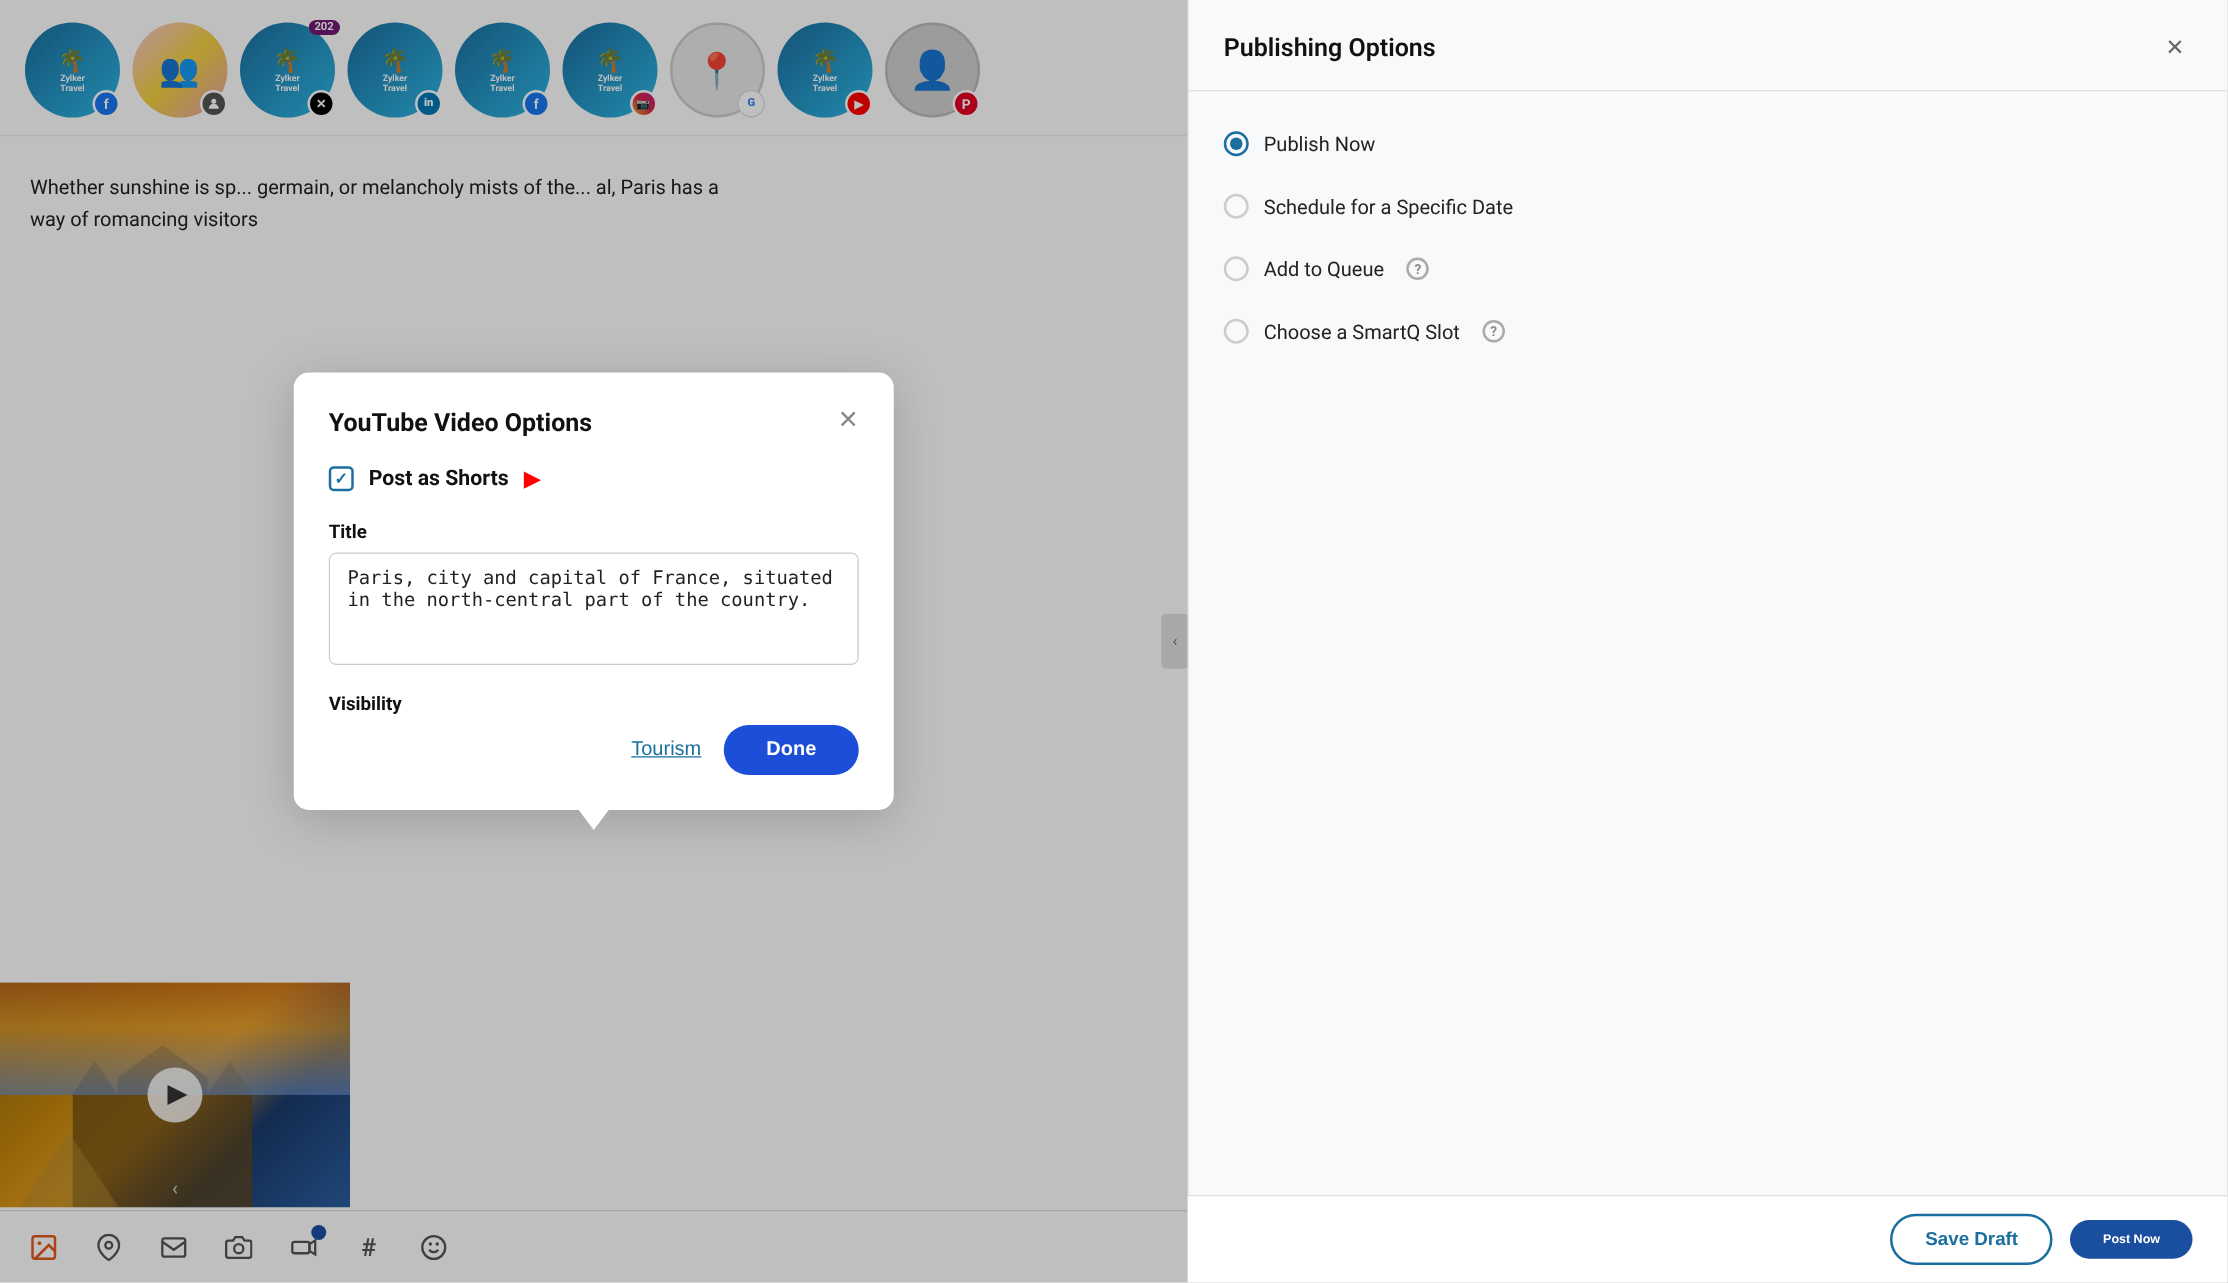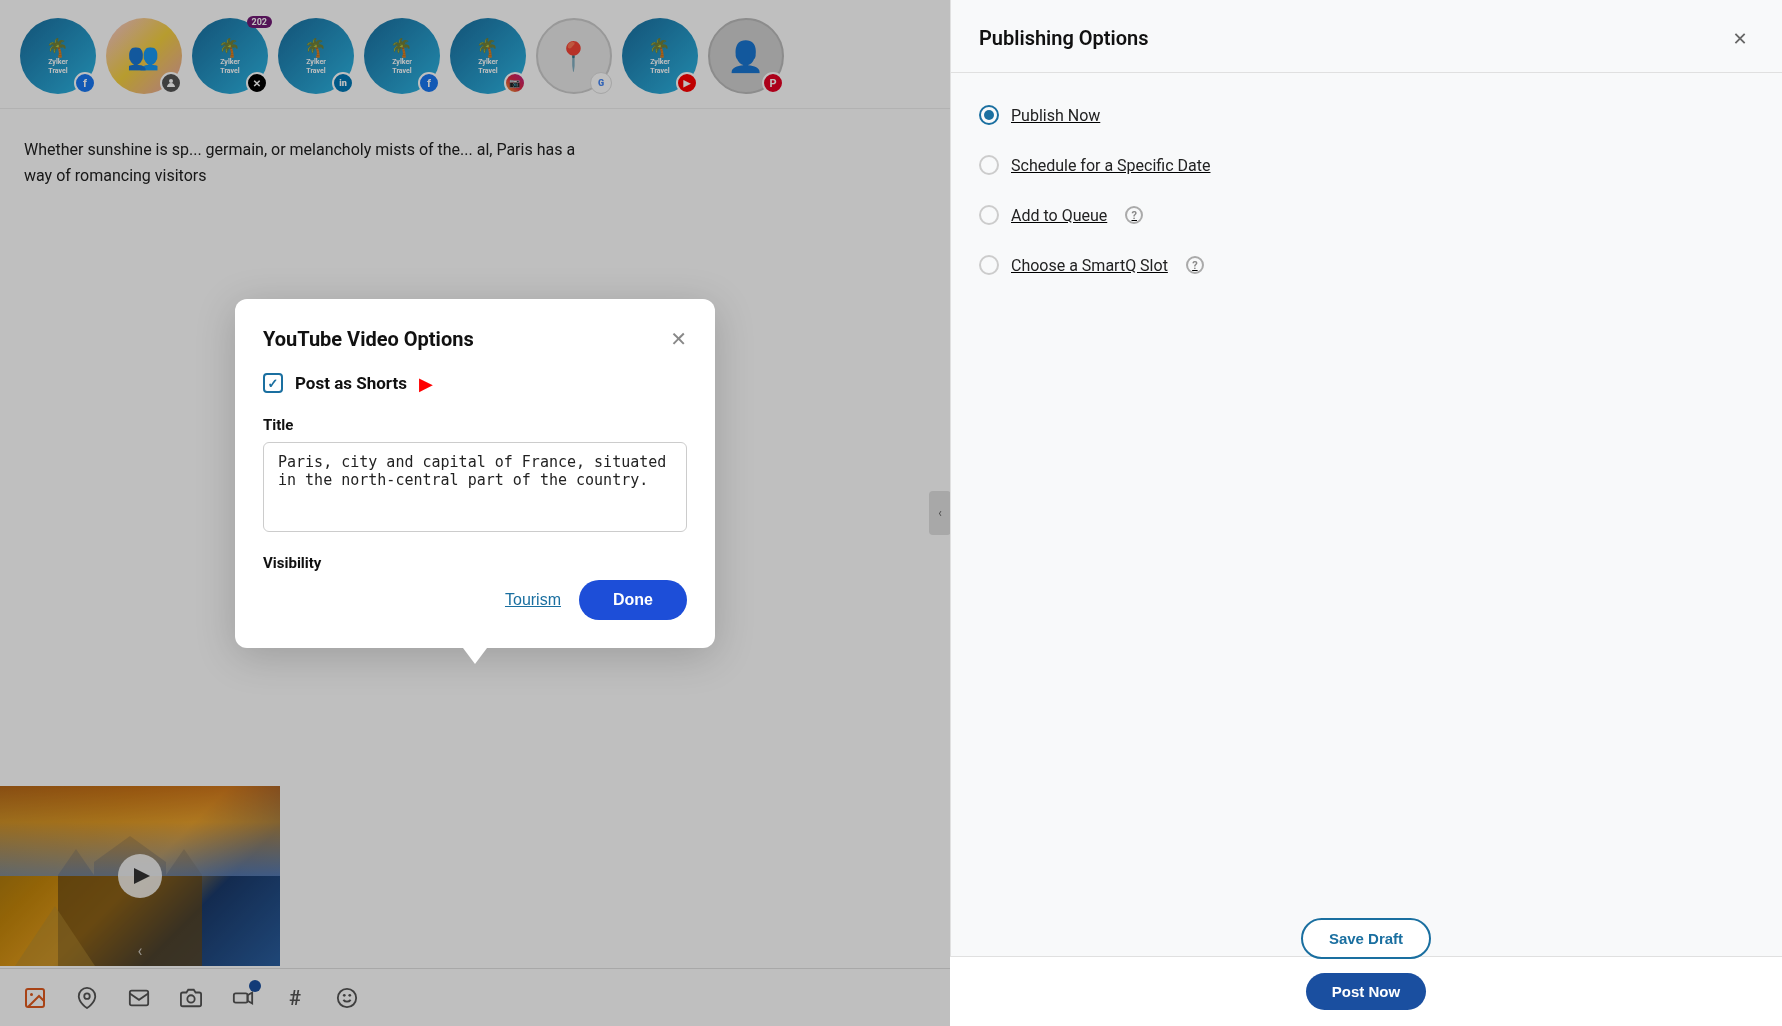--- a/index.html
+++ b/index.html
@@ -211,21 +211,20 @@
       display: flex;
       align-items: center;
       justify-content: center;
       cursor: pointer;
       font-size: 18px;
       color: #666;
     }
 
     .panel-content {
       padding: 32px 28px;
-      text-decoration: underline;
     }
 
     .radio-option {
       display: flex;
       align-items: center;
       gap: 12px;
       margin-bottom: 30px;
       cursor: pointer;
     }
 
@@ -277,41 +276,40 @@
       right: 0;
       width: 832px;
       height: 70px;
       background: #fff;
       border-top: 1px solid #e0e0e0;
       display: flex;
       align-items: center;
       justify-content: flex-end;
       padding: 16px 28px;
       gap: 14px;
-      flex-direction: column;
     }
 
     .btn-save-draft {
       padding: 10px 26px;
       border: 2px solid #1a6fa0;
       border-radius: 24px;
       background: #fff;
       color: #1a6fa0;
       font-size: 15px;
       font-weight: 600;
       cursor: pointer;
     }
 
     .btn-post-now {
       padding: 10px 26px;
       border: none;
       border-radius: 24px;
       background: #1a4fa0;
       color: #fff;
-      font-size: 15px;
+      font-size: 10px;
       font-weight: 600;
       cursor: pointer;
     }
 
     
     .collapse-handle {
       position: absolute;
       top: 50%;
       left: 950px;
       transform: translateX(-50%) translateY(-50%);
@@ -345,21 +343,21 @@
       background: #fff;
       border-radius: 12px;
       width: 480px;
       padding: 28px 28px 28px 28px;
       position: relative;
       box-shadow: 0 8px 40px rgba(0,0,0,0.18);
     }
 
     .modal-header {
       display: flex;
-      align-items: center;
+      align-items: flex-start;
       justify-content: space-between;
       margin-bottom: 22px;
     }
 
     .modal-title {
       font-size: 20px;
       font-weight: 700;
       color: #111;
     }
 

